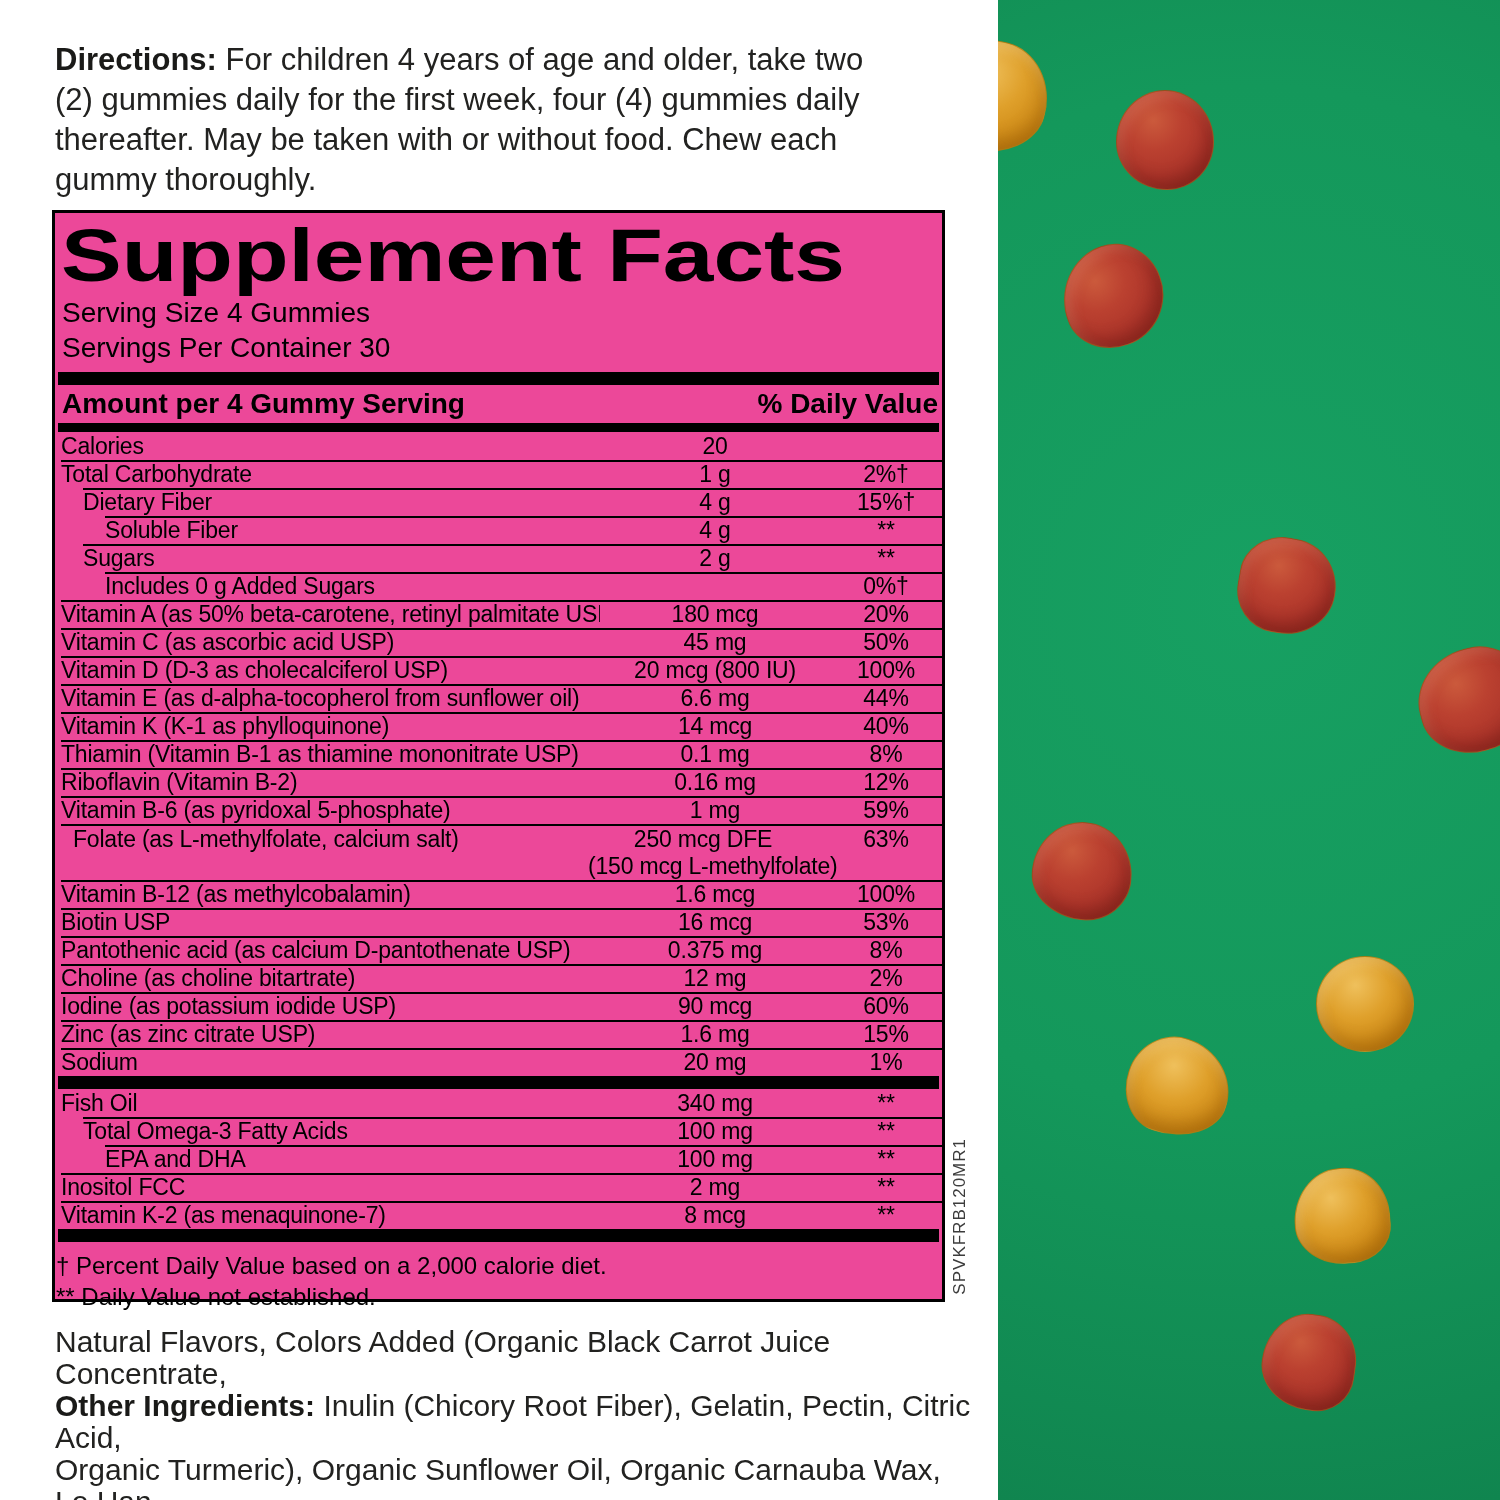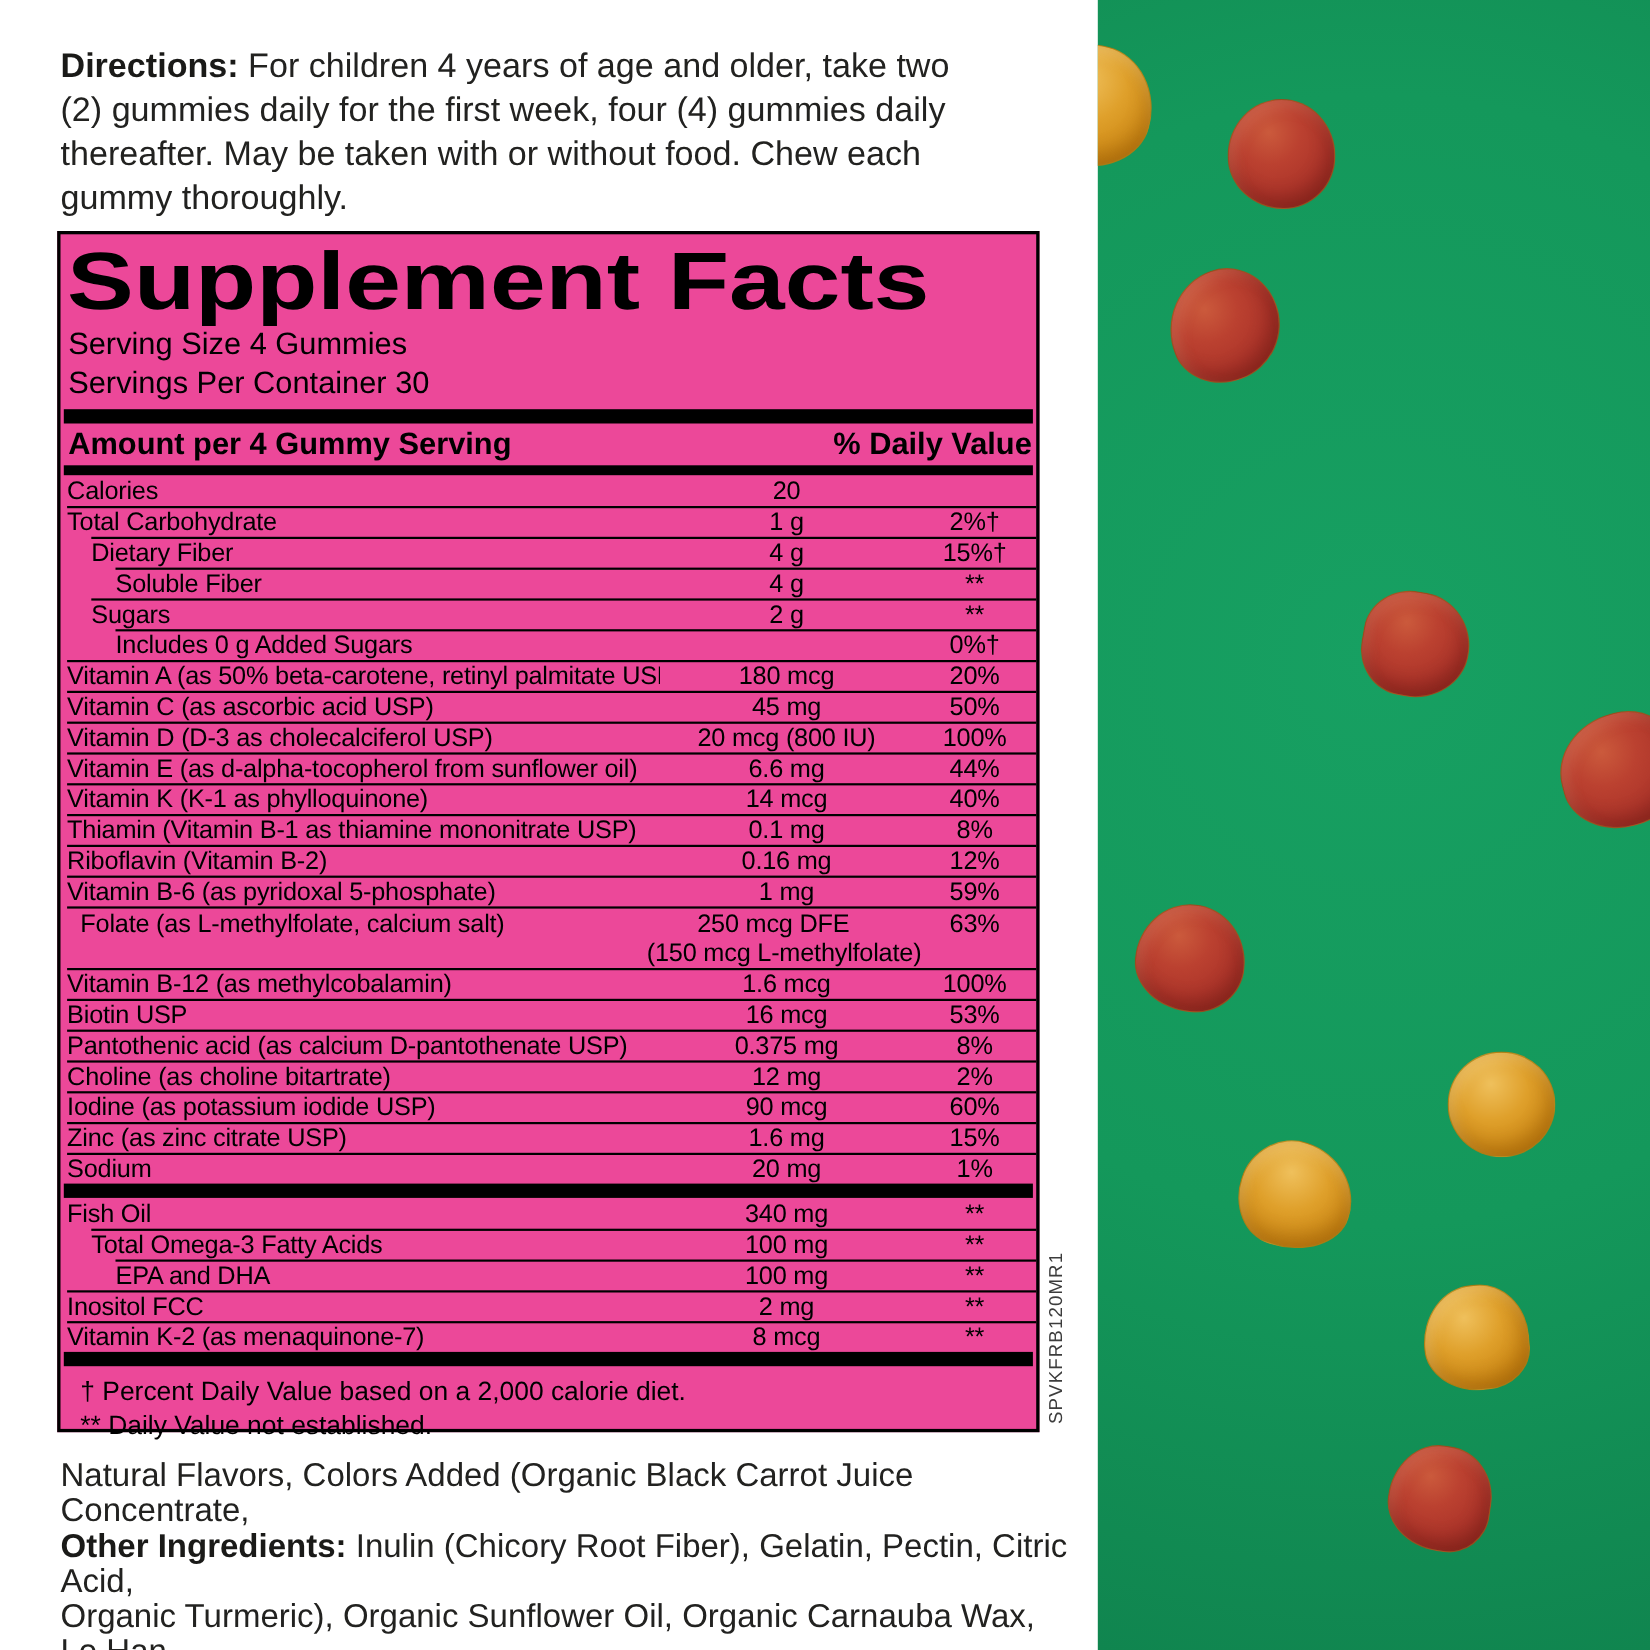--- a/index.html
+++ b/index.html
@@ -22,21 +22,21 @@
   .facts-header{display:flex;justify-content:space-between;align-items:center;height:38px;
                 font-weight:bold;font-size:28px;padding:0 4px 0 7px;}
   .frow{position:relative;display:flex;align-items:center;height:28px;font-size:23px;letter-spacing:-0.2px;white-space:nowrap;}
   .frow .rule{position:absolute;top:0;right:0;left:var(--ind,6px);height:2px;background:#000;}
   .frow .rname{flex:1;padding-left:var(--ind,6px);overflow:hidden;}
   .frow .ramount{width:230px;text-align:center;}
   .frow .rdv{width:112px;text-align:center;}
   .frow.tall{height:56px;align-items:flex-start;}
   .frow.tall .rname,.frow.tall .rdv{line-height:30px;margin-left:12px;}
   .frow.tall .ramount{line-height:27px;padding-top:2px;}
-  .footnotes{padding:8px 0 0 18px;font-size:24px;line-height:31px;}
+  .footnotes{padding:8px 0 0 1px;font-size:24px;line-height:31px;}
 
   
   .vcode{position:absolute;left:950px;top:1138px;width:22px;height:165px;}
   .vcode span{display:inline-block;writing-mode:vertical-rl;transform:rotate(180deg);
               font-size:17px;letter-spacing:1px;color:#3c3c3c;}
 
   
   .other{position:absolute;left:55px;top:1326px;width:920px;font-size:30px;line-height:32px;color:#222220;}
   .other b{color:#1a1a18;}
 

